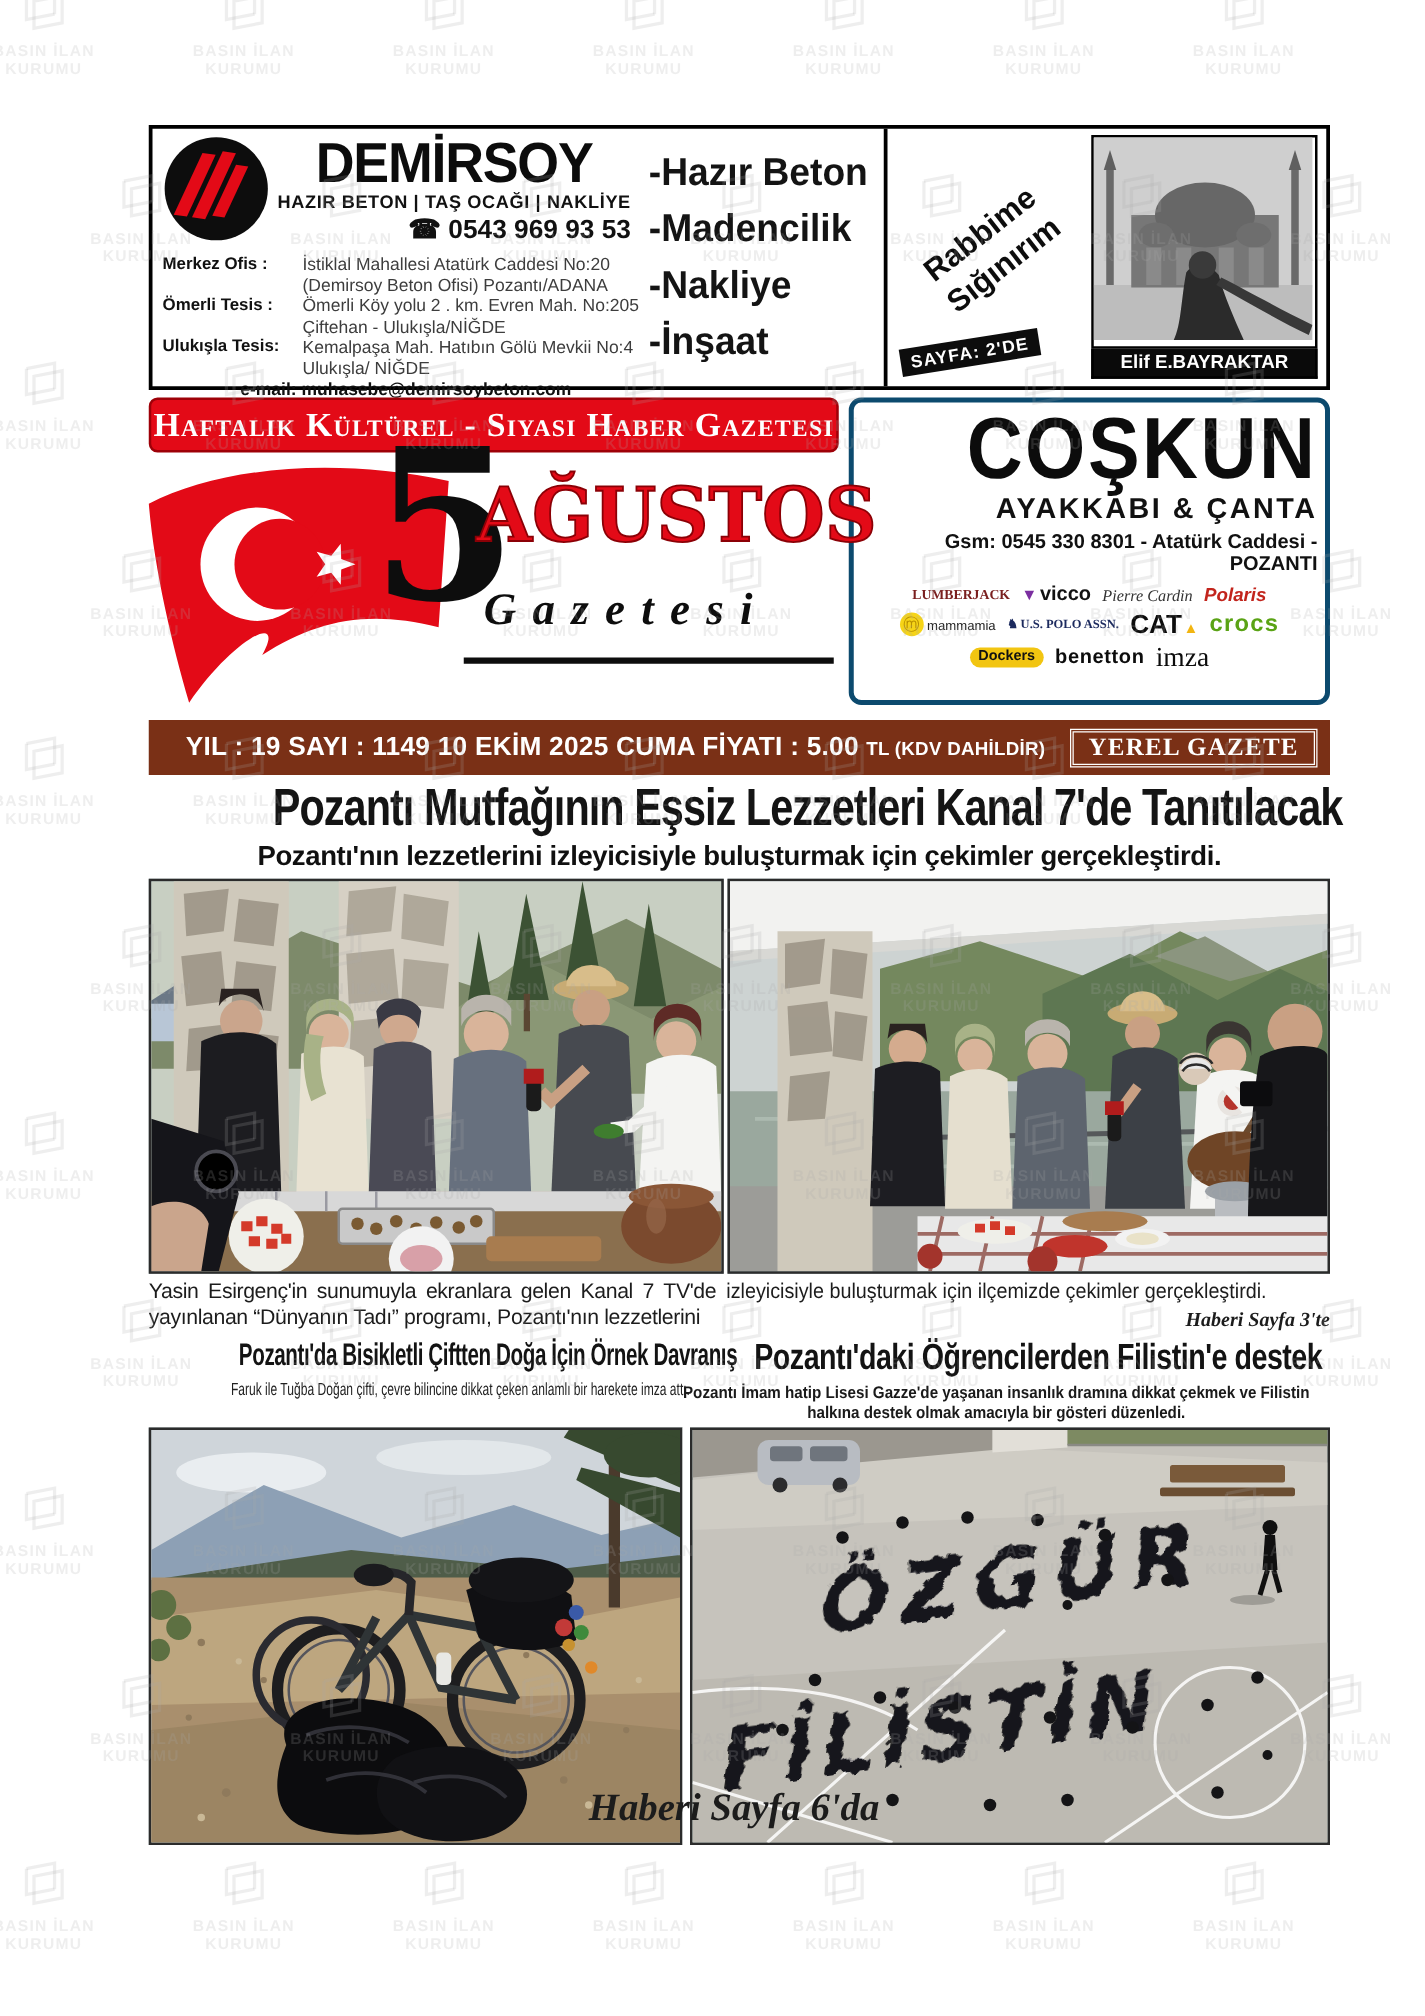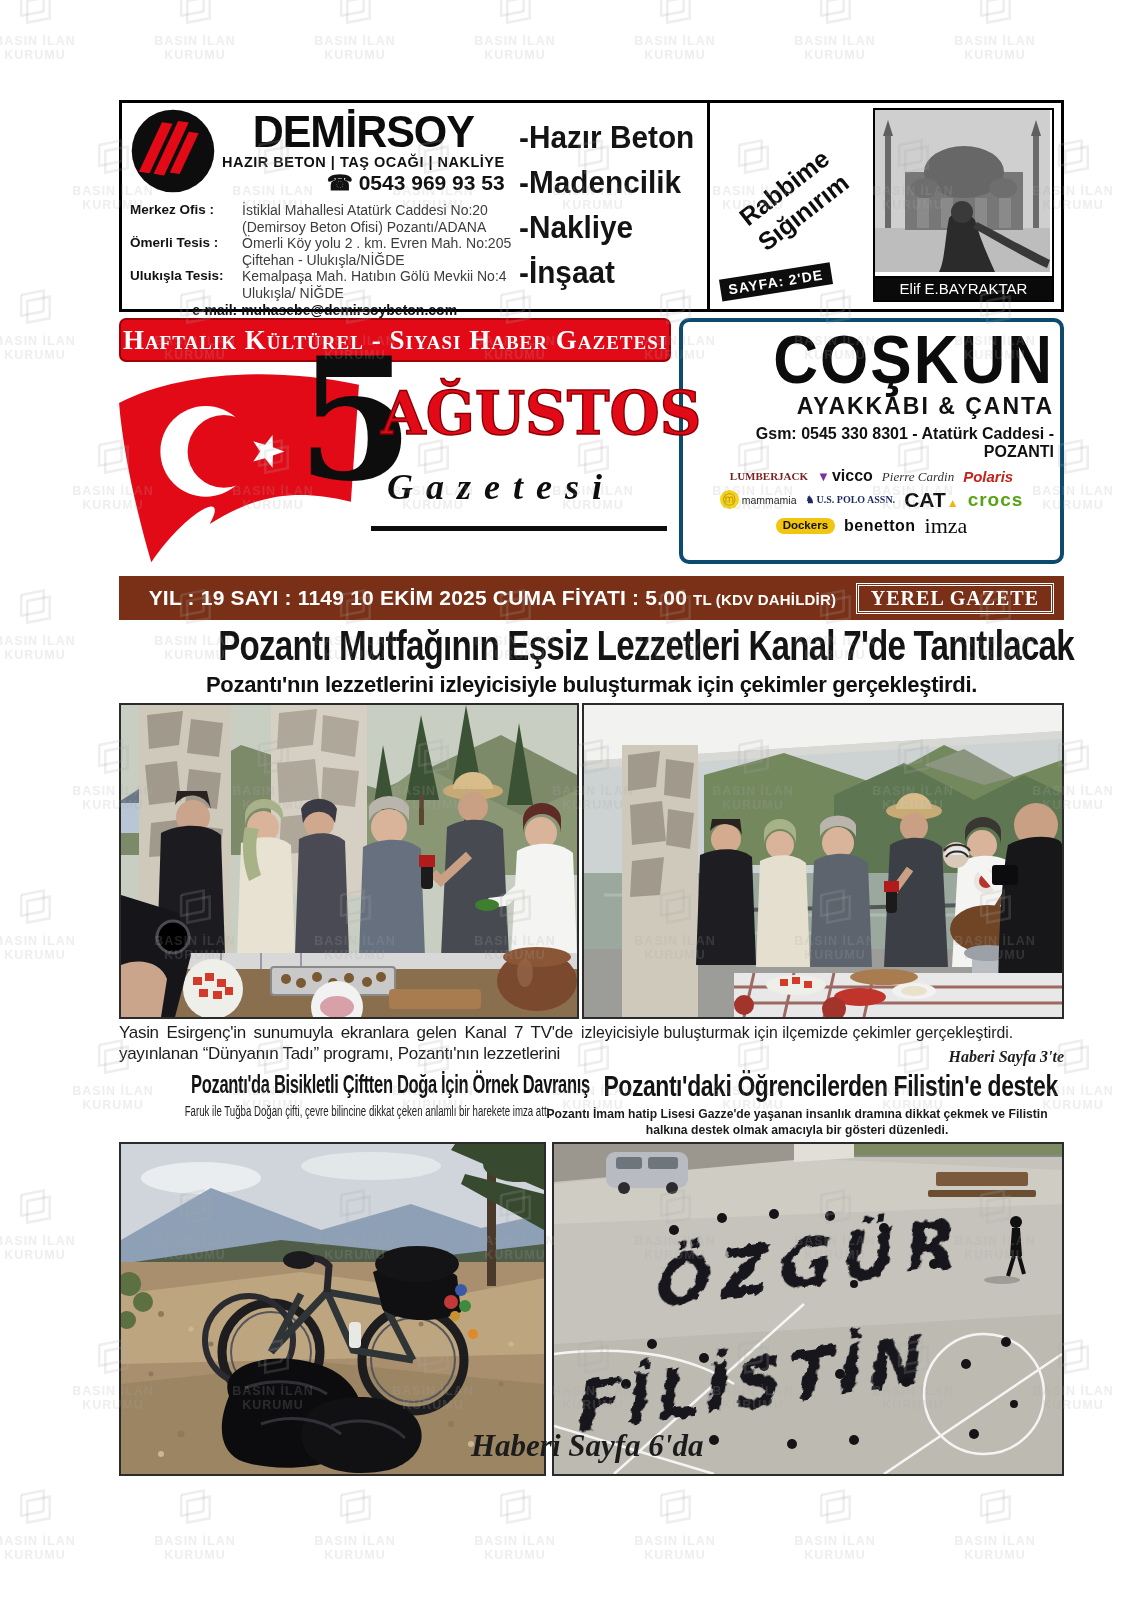--- a/index.html
+++ b/index.html
@@ -30,21 +30,21 @@
   .d-email{font-weight:800;color:#111;text-align:center;font-size:14px;margin-top:1px;}
   .d-services{width:185px;padding-top:8px;font-size:31px;font-weight:800;color:#141414;line-height:1.45;transform:scaleX(0.96);transform-origin:left top;}
   .vdiv-top{width:3px;background:#000;}
   .rabbime{position:relative;width:163px;}
   .rab-text{position:absolute;left:4px;top:66px;width:160px;transform:rotate(-38deg);
             font-size:25px;font-weight:800;text-align:center;line-height:1.25;color:#0d0d0d;}
   .rab-tag{position:absolute;left:10px;bottom:16px;background:#0d0d0d;color:#fff;font-weight:800;
            font-size:14px;padding:3px 8px;transform:rotate(-9deg);letter-spacing:1px;}
   .elif{width:186px;padding:5px 5px 0 0;box-sizing:border-box;}
   .elif-photo{border:2px solid #000;}
-  .elif-cap{background:#0a0a0a;color:#fff;font-weight:400;font-size:15px;text-align:center;
+  .elif-cap{background:#0a0a0a;color:#fff;font-weight:700;font-size:15px;text-align:center;
             padding:2px 0 3px 0;border:2px solid #000;border-top:none;}
 
   
   .mast-row{display:flex;margin-top:6px;height:246px;}
   .mast-left{position:relative;width:552px;}
   .red-bar{height:40px;background:#e30a17;border-radius:7px;border:2px solid #9e0008;
            color:#fff;display:flex;align-items:center;justify-content:center;
            font-family:"Liberation Serif",serif;font-variant:small-caps;
            font-weight:800;font-size:27px;letter-spacing:1px;}
   .flag-area{position:relative;height:200px;}

